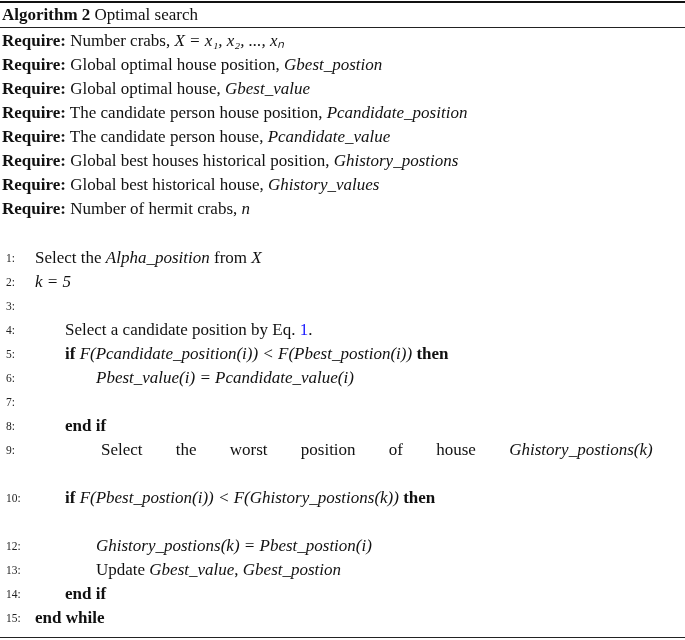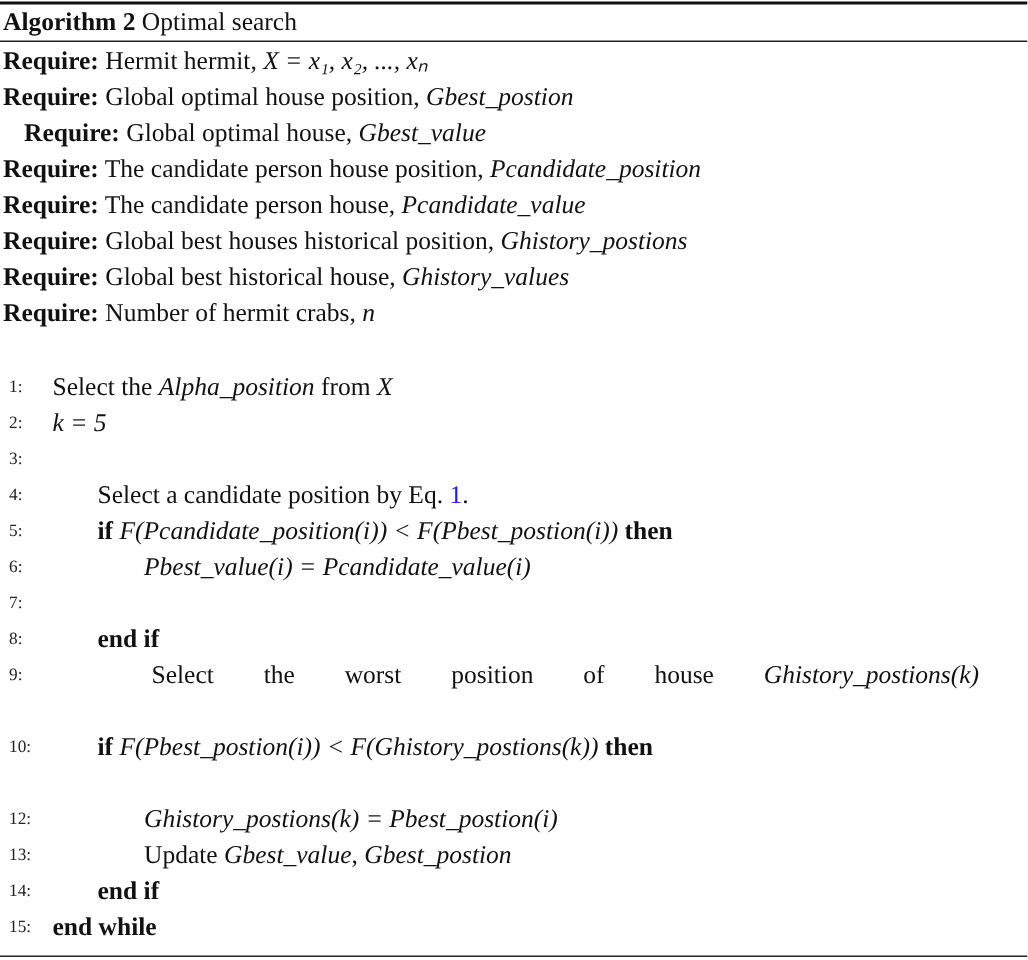--- a/index.html
+++ b/index.html
@@ -90,31 +90,31 @@
     <span class="lbl">Algorithm</span>
     <span class="num">2</span>
     <span>Optimal search</span>
   </div>
 
   <div class="rule-caption"></div>
 
   <div class="row" style="top:29px">
     <span class="content" style="left:2px">
       <span class="kw">Require:</span>
-      <span>Hermit hermit, </span><span class="it">X = x₁, x₂, ..., xₙ</span>
+      <span>Number crabs, </span><span class="it">X = x₁, x₂, ..., xₙ</span>
     </span>
   </div>
   <div class="row" style="top:53px">
     <span class="content" style="left:2px">
       <span class="kw">Require:</span>
       <span>Global optimal house position, </span><span class="it">Gbest_postion</span>
     </span>
   </div>
   <div class="row" style="top:77px">
-    <span class="content" style="left:16px">
+    <span class="content" style="left:2px">
       <span class="kw">Require:</span>
       <span>Global optimal house, </span><span class="it">Gbest_value</span>
     </span>
   </div>
   <div class="row" style="top:101px">
     <span class="content" style="left:2px">
       <span class="kw">Require:</span>
       <span>The candidate person house position, </span><span class="it">Pcandidate_position</span>
     </span>
   </div>

